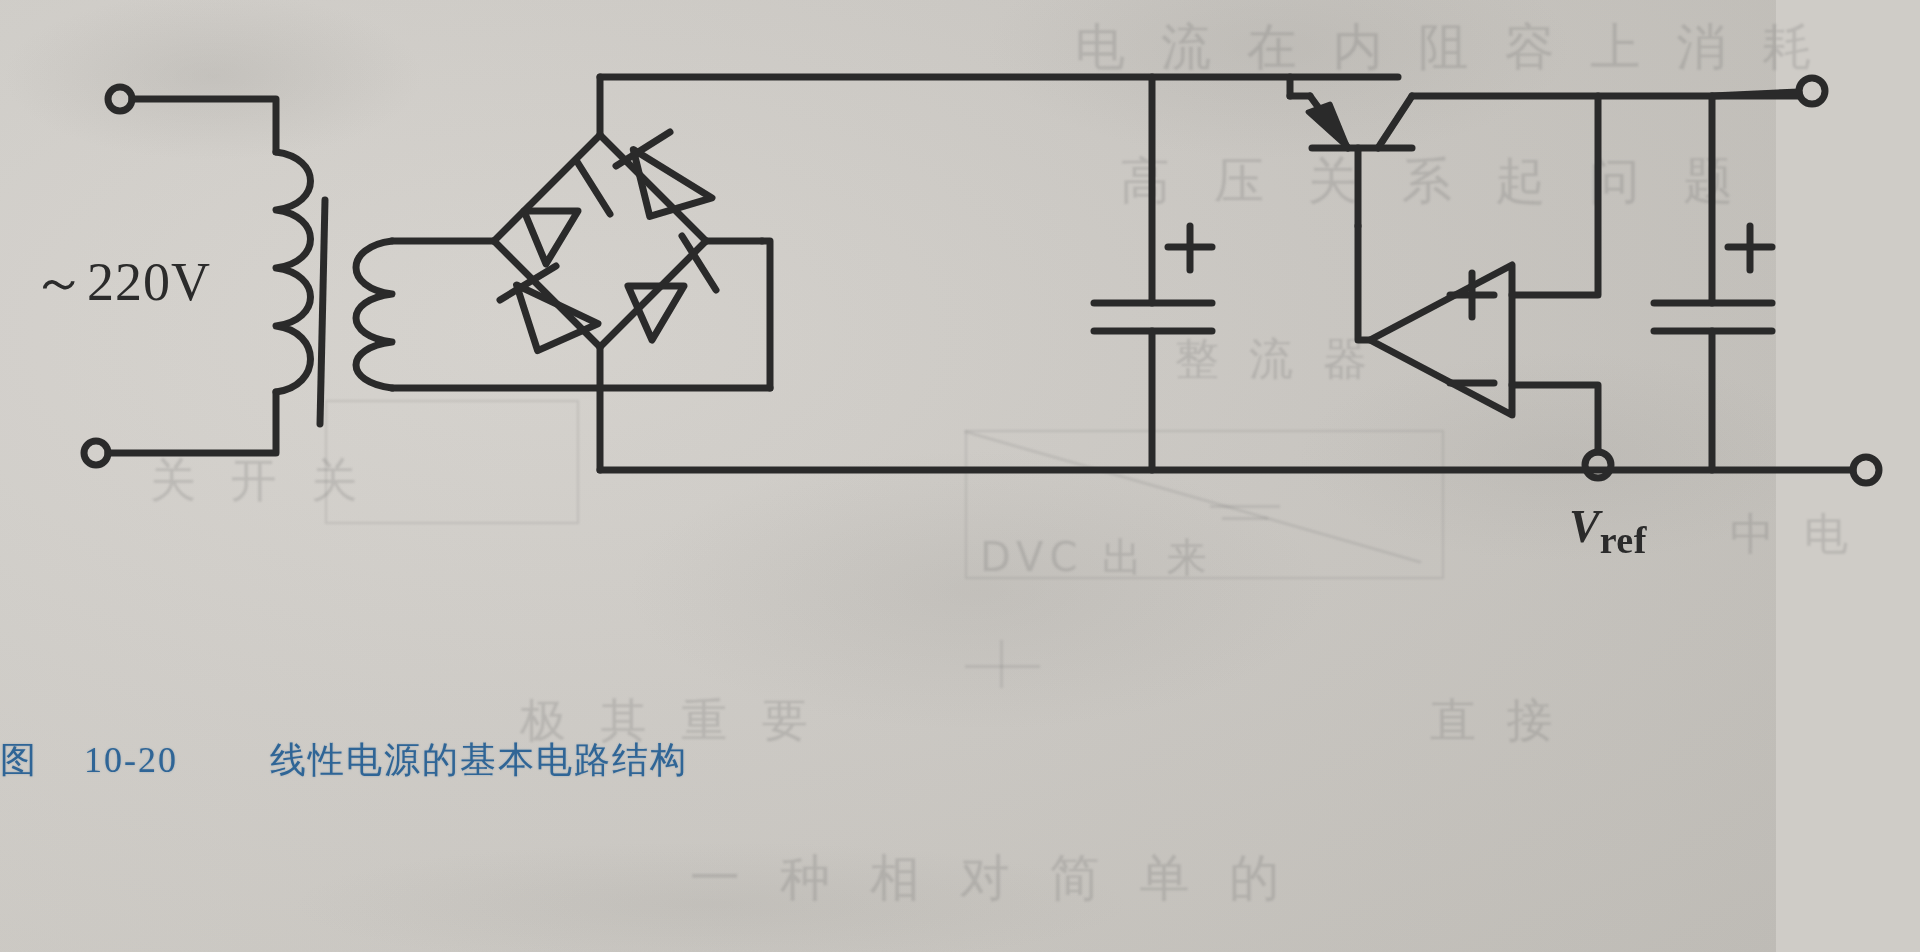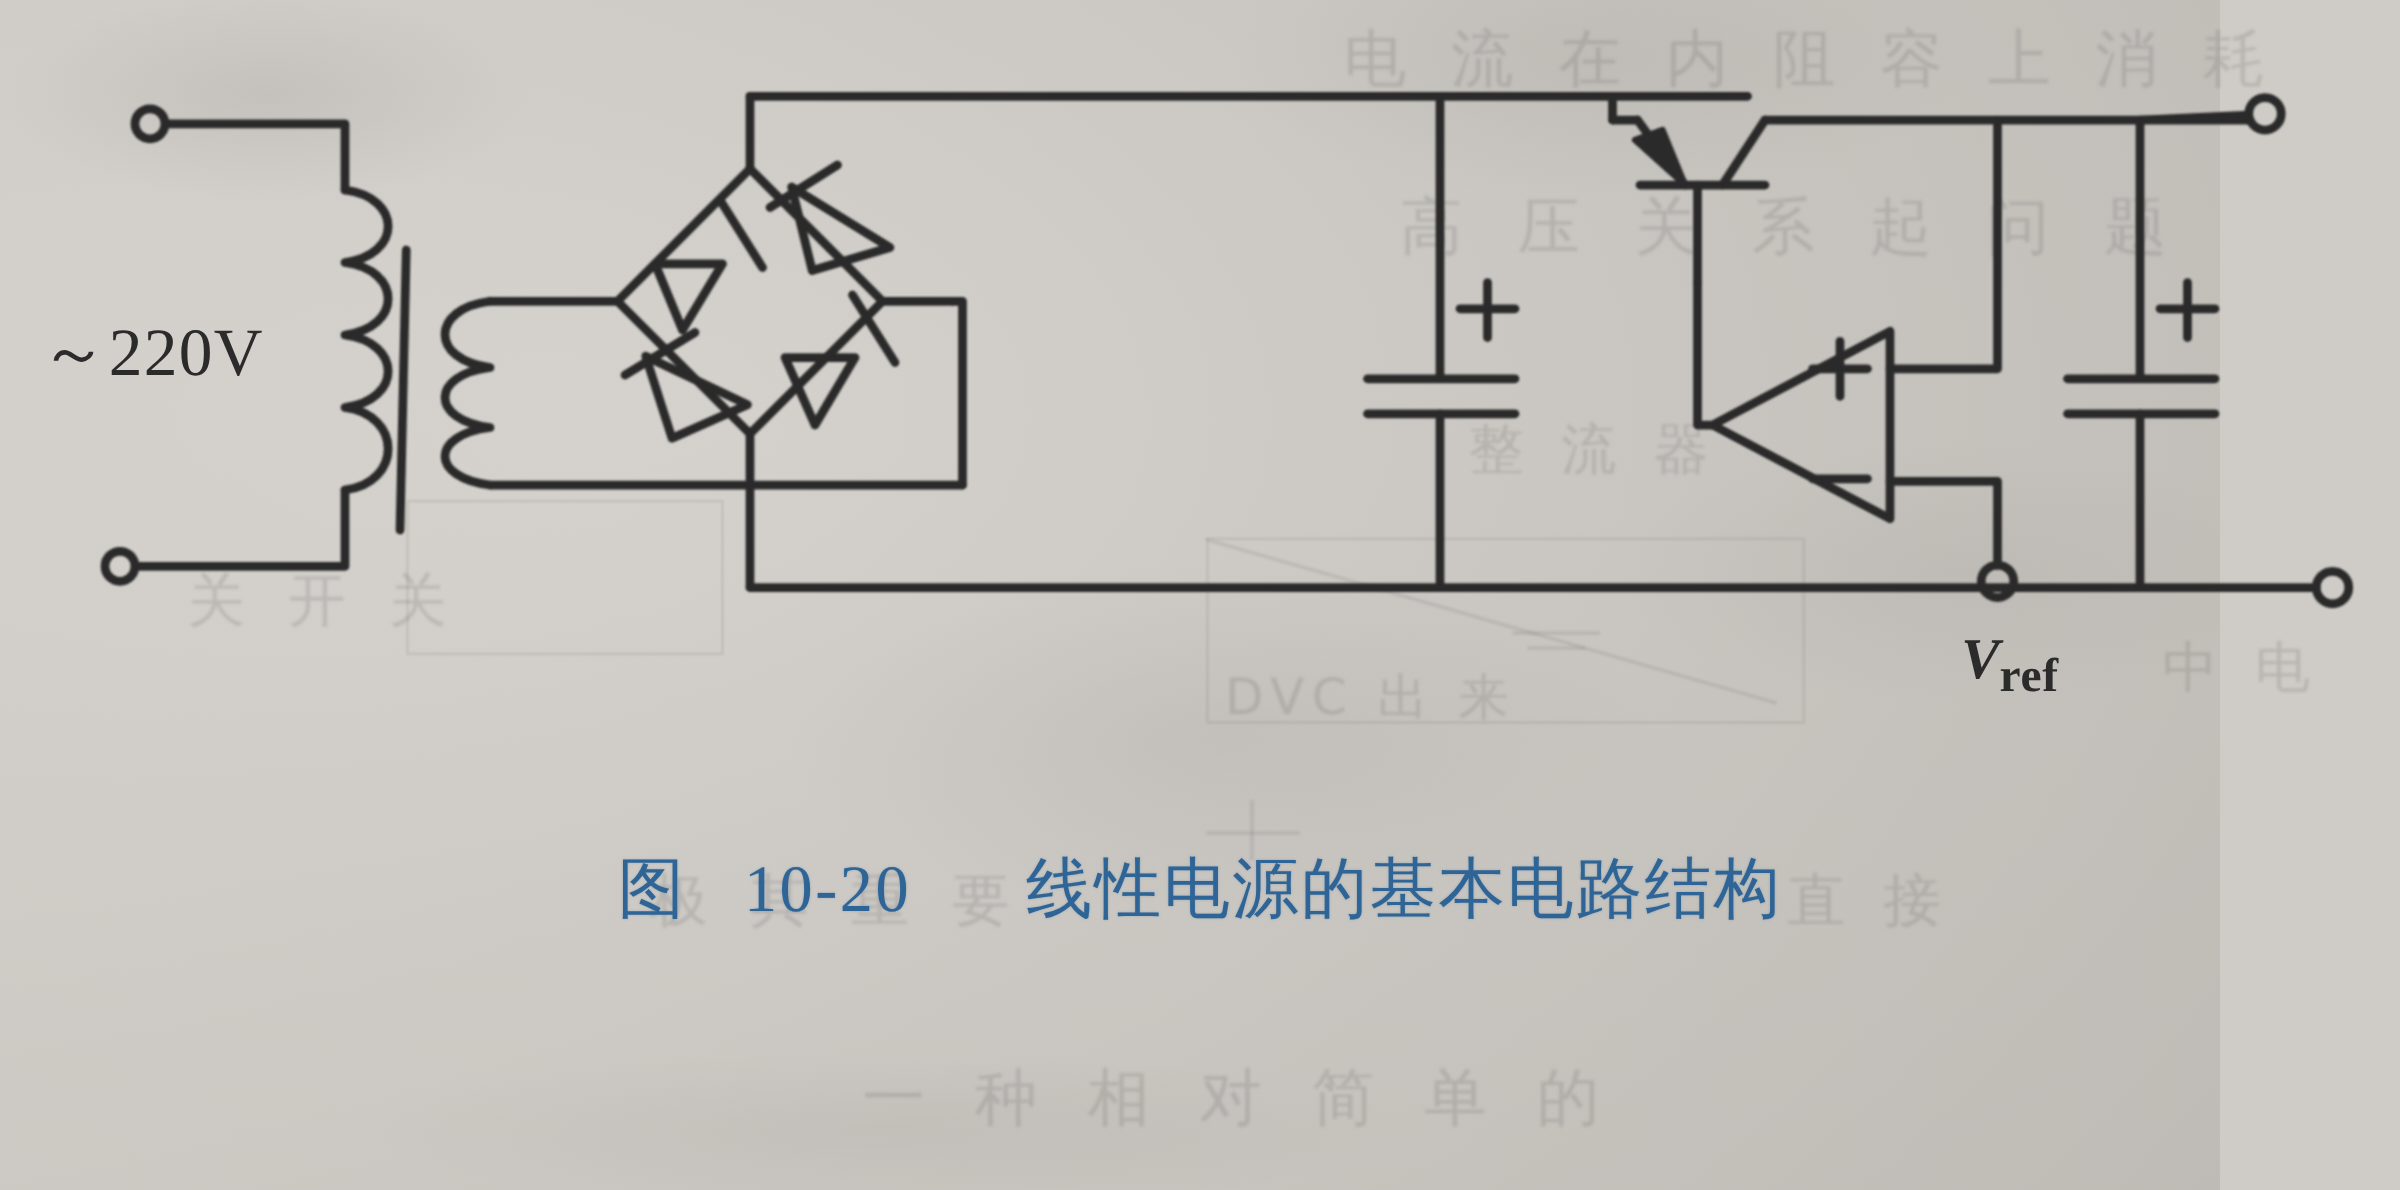--- a/index.html
+++ b/index.html
@@ -35,23 +35,23 @@
   .ghost-box{
     position:absolute;border:2px solid rgba(110,110,110,.16);
     pointer-events:none;filter:blur(.8px);
   }
   .ghost-line{
     position:absolute;background:rgba(110,110,110,.17);
     pointer-events:none;filter:blur(.8px);
   }
   svg#circuit{position:absolute;left:0;top:0;width:1920px;height:952px;overflow:visible;}
   #caption{
-    position:absolute;left:0;top:676px;width:1920px;text-align:center;
+    position:absolute;left:0;top:736px;width:1920px;
     font-family:"DejaVu Serif", serif;
-    font-size:53px;letter-spacing:2px;
+    font-size:36px;letter-spacing:2px;
     color:#2f6596;
     text-shadow:0 0 2px rgba(47,101,150,.35);
   }
   #caption .num{font-family:"Liberation Serif", serif;}
   #caption .gap{display:inline-block;width:46px;}
   .lbl{
     position:absolute;color:#2b2b2b;pointer-events:none;
     font-family:"Liberation Serif", serif;
   }
   #v220{left:32px;top:246px;font-size:54px;letter-spacing:1px;}

